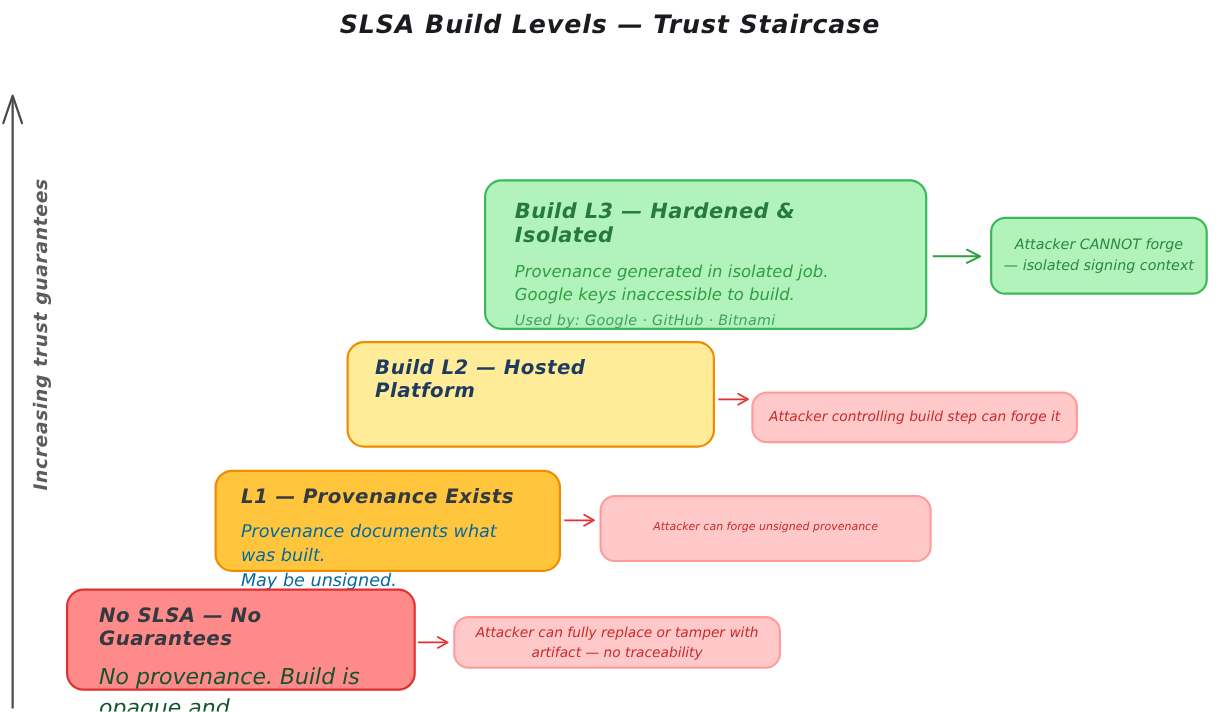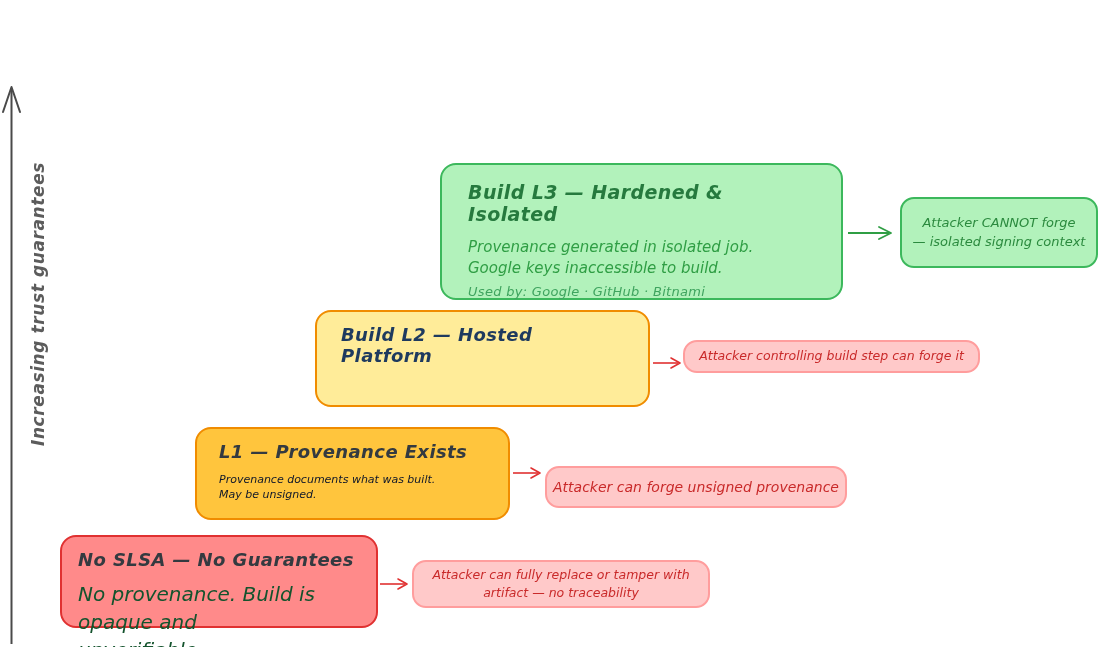--- a/index.html
+++ b/index.html
@@ -62,57 +62,58 @@
   }
   .level-l2 .level-title { font-size: 18px; color: #1e3a5f; margin-bottom: 10px; }
   .level-l2 .level-body  { font-size: 14.5px; color: #27476b; }
 
   .level-l1 {
     left: 195px; top: 427px; width: 315px; height: 93px;
     background: #ffc53d; border-color: #f08c00;
     padding: 12px 22px;
   }
   .level-l1 .level-title { font-size: 18px; color: #343a40; margin-bottom: 10px; }
-  .level-l1 .level-body  { font-size: 11px; color: #0f172a; }
+  .level-l1 .level-body  { font-size: 16px; color: #0369a1; }
 
   .level-l0 {
     left: 60px; top: 535px; width: 318px; height: 93px;
     background: #ff8a8a; border-color: #e03131;
-    padding: 12px 16px;
+    padding: 12px 28px;
   }
   .level-l0 .level-title { font-size: 18px; color: #343a40; margin-bottom: 10px; }
   .level-l0 .level-body  { font-size: 20px; color: #14532d; }
 
   .callout {
     position: absolute;
     box-sizing: border-box;
     border: 2px solid;
     border-radius: 14px;
     display: flex;
     flex-direction: column;
     align-items: center;
     justify-content: center;
     line-height: 1.45;
     padding: 4px 8px;
   }
   .callout-risk { background: #ffc9c9; border-color: #ff9d9d; color: #c92a2a; }
   .callout-safe { background: #b2f2bb; border-color: #3cb85c; color: #2b8a3e; }
 
   .callout-l3 { left: 900px; top: 197px; width: 198px; height: 71px; font-size: 13px; }
-  .callout-l2 { left: 683px; top: 340px; width: 297px; height: 33px; font-size: 12.5px; white-space: nowrap; }
-  .callout-l1 { left: 545px; top: 466px; width: 302px; height: 42px; font-size: 14px; white-space: nowrap; }
+  .callout-l2 { left: 683px; top: 356px; width: 297px; height: 47px; font-size: 12.5px; white-space: nowrap; }
+  .callout-l1 { left: 545px; top: 450px; width: 302px; height: 61px; font-size: 10px; white-space: nowrap; }
   .callout-l0 { left: 412px; top: 560px; width: 298px; height: 48px; font-size: 12.5px; }
 
   .arrow-svg { position: absolute; }
 </style>
 </head>
 <body>
 
 <div class="canvas">
 
+  <div class="page-title">SLSA Build Levels — Trust Staircase</div>
 
   <svg class="axis-svg" width="26" height="569" viewBox="0 0 26 569">
     <line x1="11.5" y1="566" x2="11.5" y2="12" stroke="#4a4a4a" stroke-width="2"></line>
     <polyline points="3,34 11.5,9 20,34" fill="none" stroke="#4a4a4a" stroke-width="2" stroke-linecap="round" stroke-linejoin="round"></polyline>
   </svg>
   <div class="axis-label">Increasing trust guarantees</div>
 
   <div class="level level-l3">
     <div class="level-title">Build L3 — Hardened &amp; Isolated</div>
     <div class="level-body">

